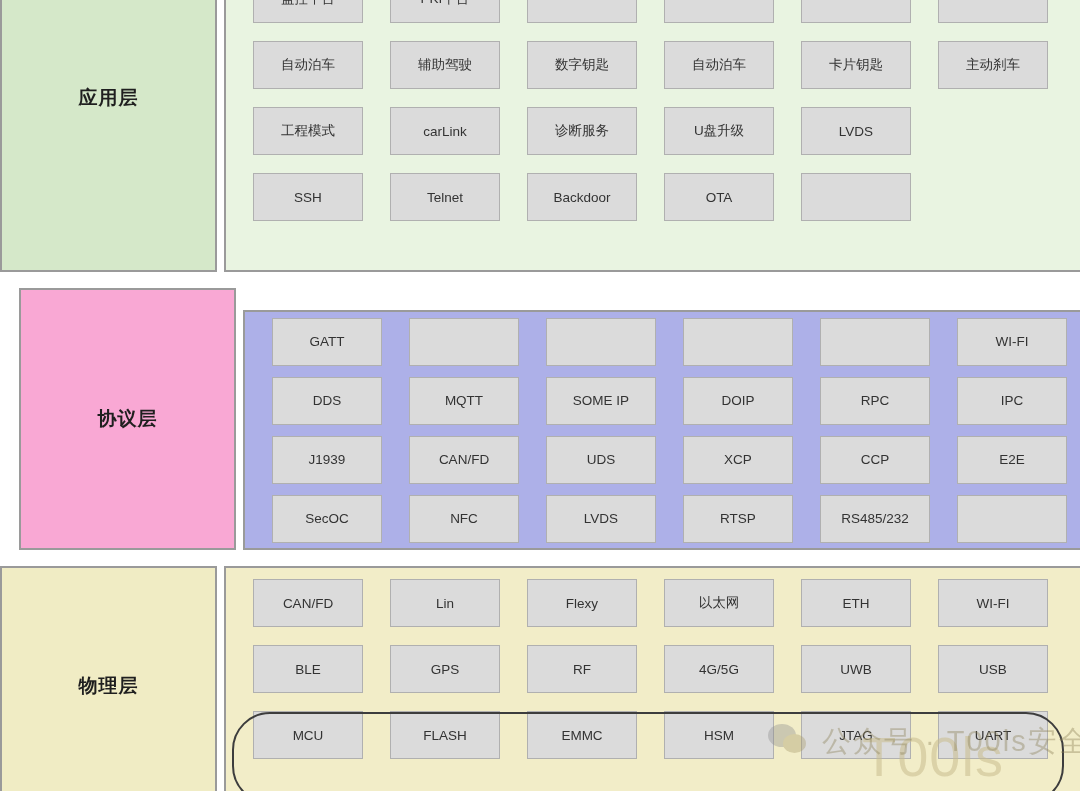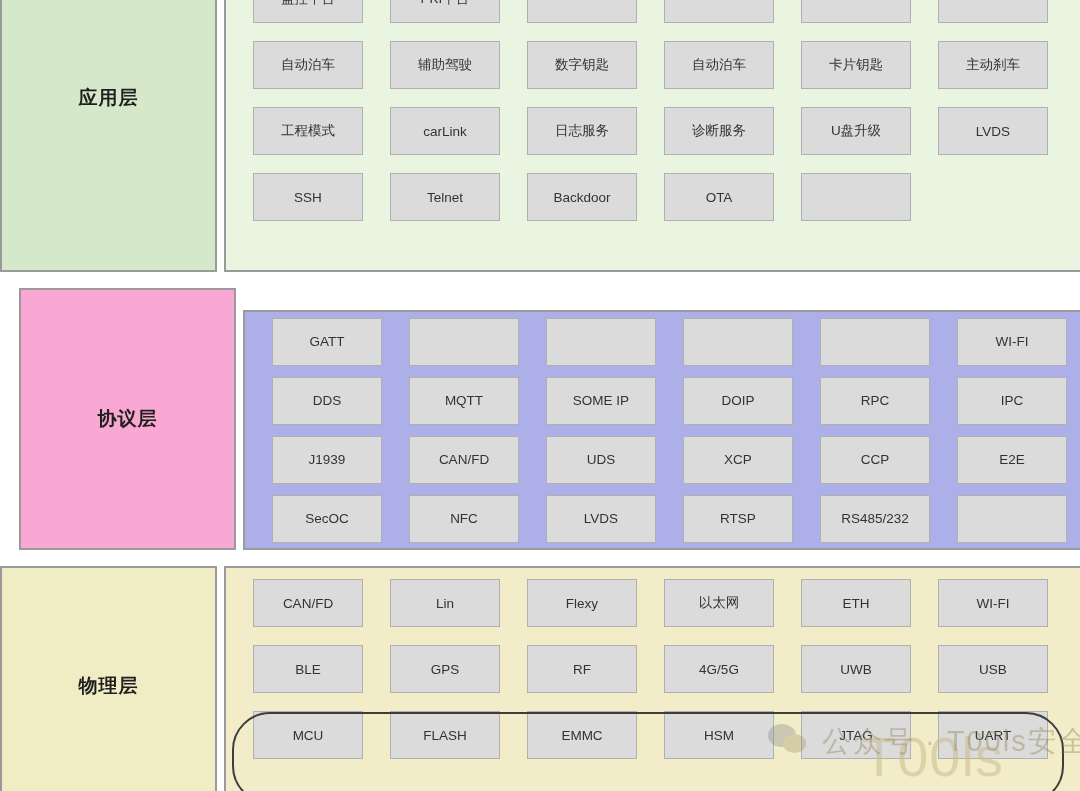--- a/index.html
+++ b/index.html
@@ -182,21 +182,20 @@
           <div class="cell">辅助驾驶</div>
           <div class="cell">数字钥匙</div>
           <div class="cell">自动泊车</div>
           <div class="cell">卡片钥匙</div>
           <div class="cell">主动刹车</div>
         </div>
 
         <div class="row">
           <div class="cell">工程模式</div>
           <div class="cell">carLink</div>
-          <div class="cell">日志服务</div>
           <div class="cell">诊断服务</div>
           <div class="cell">U盘升级</div>
           <div class="cell">LVDS</div>
         </div>
 
         <div class="row">
           <div class="cell">SSH</div>
           <div class="cell">Telnet</div>
           <div class="cell">Backdoor</div>
           <div class="cell">OTA</div>

